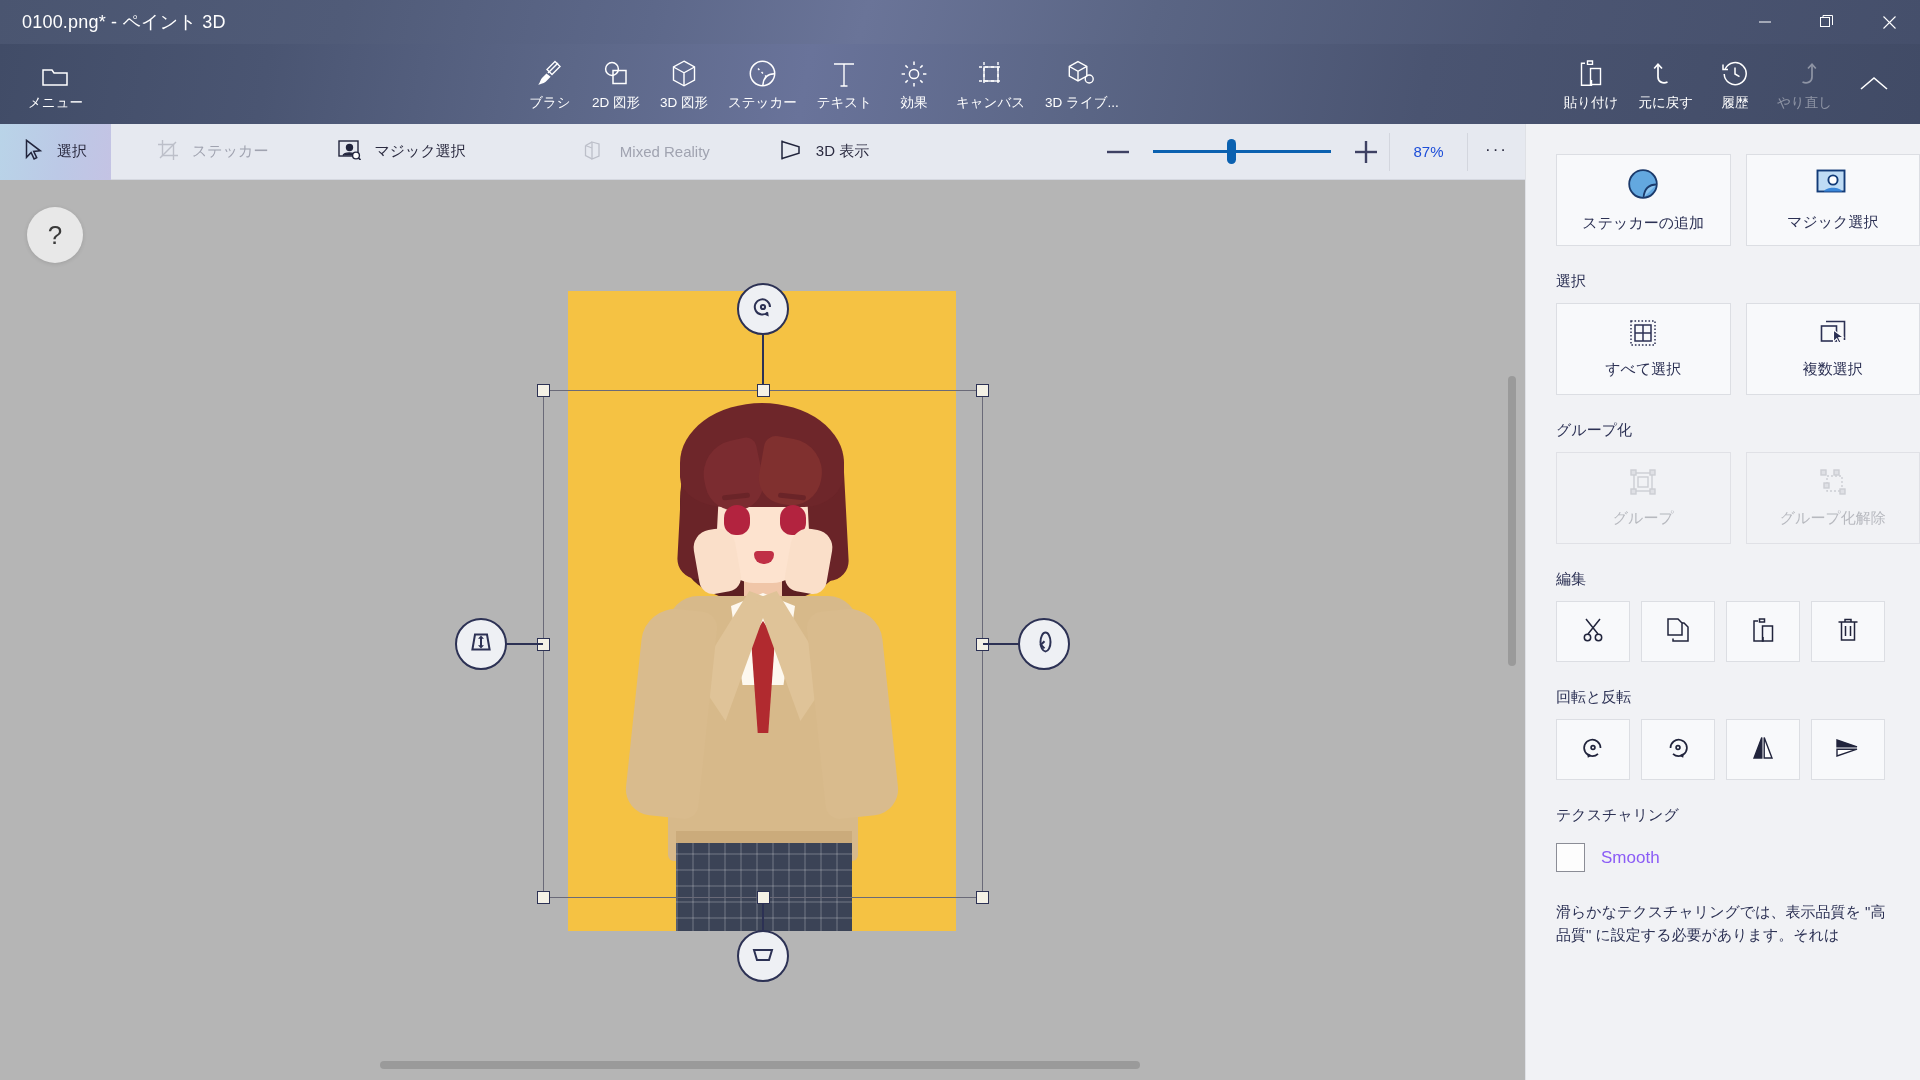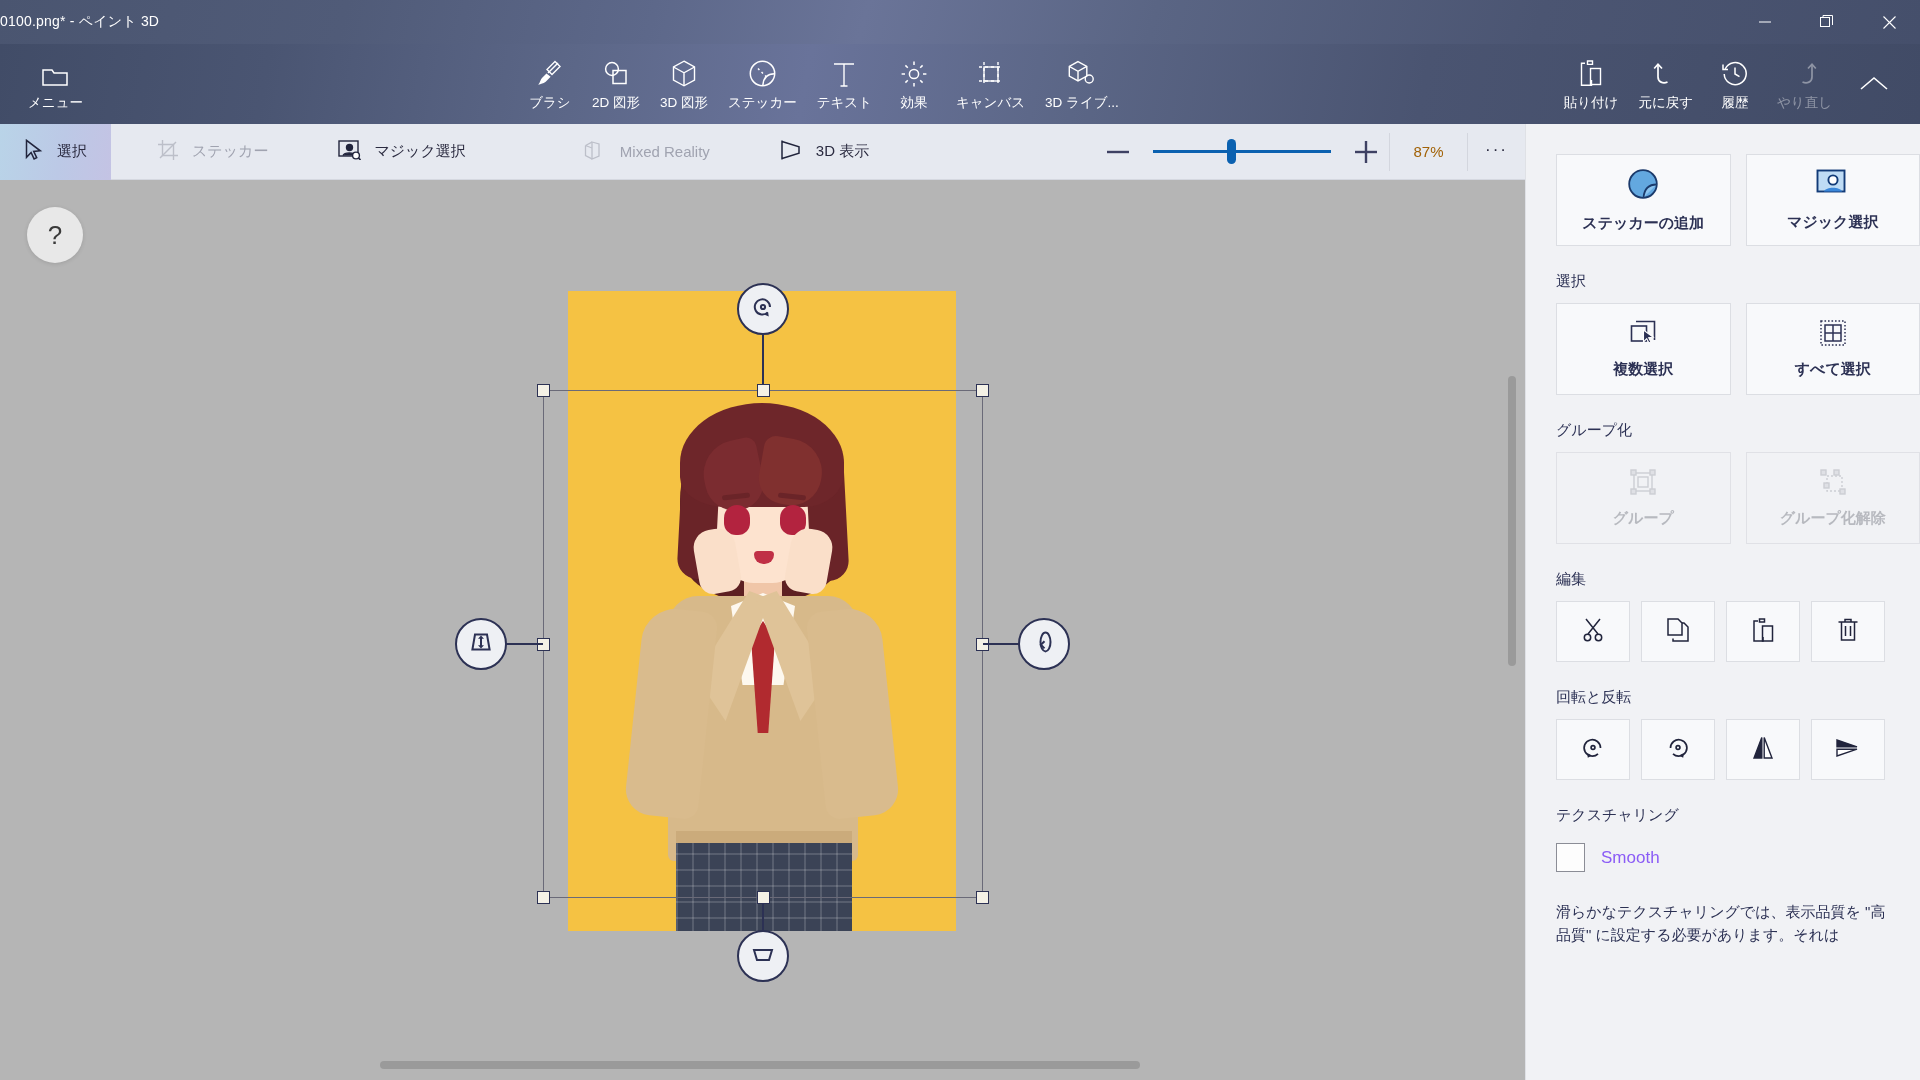--- a/index.html
+++ b/index.html
@@ -11,21 +11,21 @@
   }
   #app { position:relative; width:1920px; height:1080px; overflow:hidden; }
 
   
   .titlebar {
     position:absolute; top:0; left:0; width:1920px; height:44px;
     background:linear-gradient(105deg,#4a5570 0%,#505b78 18%,#5d688a 34%,#6a7498 45%,#5a6584 60%,#4b5572 80%,#454f6b 100%);
     display:flex; align-items:center;
   }
   .title-text {
-    color:#fff; font-size:14px; letter-spacing:.2px;
+    color:#fff; font-size:18px; margin-left:22px; letter-spacing:.2px;
     white-space:nowrap;
   }
   .win-controls { position:absolute; right:0; top:0; height:44px; display:flex; }
   .win-btn {
     width:62px; height:44px; display:flex; align-items:center; justify-content:center;
     color:#fff;
   }
   .win-btn svg { display:block; }
 
   
@@ -64,21 +64,21 @@
   .zoomwrap { display:flex; align-items:center; gap:0px; margin-left:auto; height:56px; }
   .zbtn { width:46px; height:56px; display:flex; align-items:center; justify-content:center; }
   .ztrack {
     width:178px; height:3px; background:#0b61b0; position:relative; margin:0 12px;
   }
   .zthumb {
     position:absolute; left:74px; top:-11px; width:9px; height:25px;
     background:#0b61b0; border-radius:5px;
   }
   .zpct {
-    width:78px; text-align:center; font-size:15px; color:#a16207;
+    width:78px; text-align:center; font-size:15px; color:#1d4ed8;
     border-left:1px solid #d3d6de; height:38px; line-height:38px;
   }
   .zdots {
     width:58px; text-align:center; font-size:17px; color:#2b2b40; letter-spacing:2px;
     border-left:1px solid #d3d6de; height:38px; line-height:34px;
   }
 
   
   .canvasarea {
     position:absolute; top:180px; left:0; width:1525px; height:900px;
@@ -159,21 +159,21 @@
   .panel-title {
     color:#1669c1; font-size:25px; margin:22px 0 0 30px; font-weight:normal;
   }
   .sec-title {
     color:#2c3154; font-size:15px; margin:26px 0 12px 30px;
   }
   .btn-row { display:flex; gap:15px; margin-left:30px; }
   .bigbtn {
     width:188px; height:92px; background:#f8f9fb; border:1px solid #dcdee3;
     display:flex; flex-direction:column; align-items:center; justify-content:center;
-    gap:11px; color:#2c3154; font-size:15px;font-weight:bold;
+    gap:11px; color:#2c3154; font-size:15px;
   }
   .bigbtn.disabled { color:#b7b9bf; background:#f1f2f5; border-color:#e0e1e6; }
   .bigbtn.disabled svg { opacity:.42; }
   .iconbtn {
     width:74px; height:61px; background:#f8f9fb; border:1px solid #dcdee3;
     display:flex; align-items:center; justify-content:center;
   }
   .icon-row { display:flex; gap:11px; margin-left:30px; }
   .chk-row { display:flex; align-items:center; gap:16px; margin:18px 0 0 30px; }
   .chkbox { width:29px; height:29px; background:#fdfdfd; border:1.4px solid #8b8d96; }
@@ -549,37 +549,37 @@
           </svg>
         </span>
         <span>マジック選択</span>
       </div>
     </div>
 
     <div class="sec-title">選択</div>
     <div class="btn-row">
       <div class="bigbtn">
         <span>
+          <svg width="26" height="26" viewBox="0 0 26 26" fill="none" stroke="#2c3154" stroke-width="1.5">
+            <rect x="1" y="1" width="24" height="24" stroke-dasharray="1.6 1.9"></rect>
+            <rect x="5" y="5" width="16" height="16"></rect>
+              <path d="M13 5v16M5 13h16"></path>
+          </svg>
+        </span>
+        <span>すべて選択</span>
+      </div>
+      <div class="bigbtn">
+        <span>
           <svg width="26" height="26" viewBox="0 0 26 26" fill="none" stroke="#2c3154" stroke-width="1.6">
             <path d="M6 1.5h18.5V20"></path>
               <rect x="1.5" y="6" width="15" height="15"></rect>
             <path d="M13.5 10v12l3.2-3.4 2.2 4.5 2-1-2.2-4.4 4.6-0.5z" fill="#2c3154" stroke="#fff" stroke-width="1.1"></path>
           </svg>
         </span>
         <span>複数選択</span>
-      </div>
-      <div class="bigbtn">
-        <span>
-          <svg width="26" height="26" viewBox="0 0 26 26" fill="none" stroke="#2c3154" stroke-width="1.5">
-            <rect x="1" y="1" width="24" height="24" stroke-dasharray="1.6 1.9"></rect>
-            <rect x="5" y="5" width="16" height="16"></rect>
-              <path d="M13 5v16M5 13h16"></path>
-          </svg>
-        </span>
-        <span>すべて選択</span>
       </div>
     </div>
 
     <div class="sec-title">グループ化</div>
     <div class="btn-row">
       <div class="bigbtn disabled">
         <span>
           <svg width="26" height="26" viewBox="0 0 26 26" fill="none" stroke="#9b9da6" stroke-width="1.4">
             <rect x="4" y="4" width="18" height="18"></rect>
               <rect x="8" y="8" width="10" height="10"></rect>

